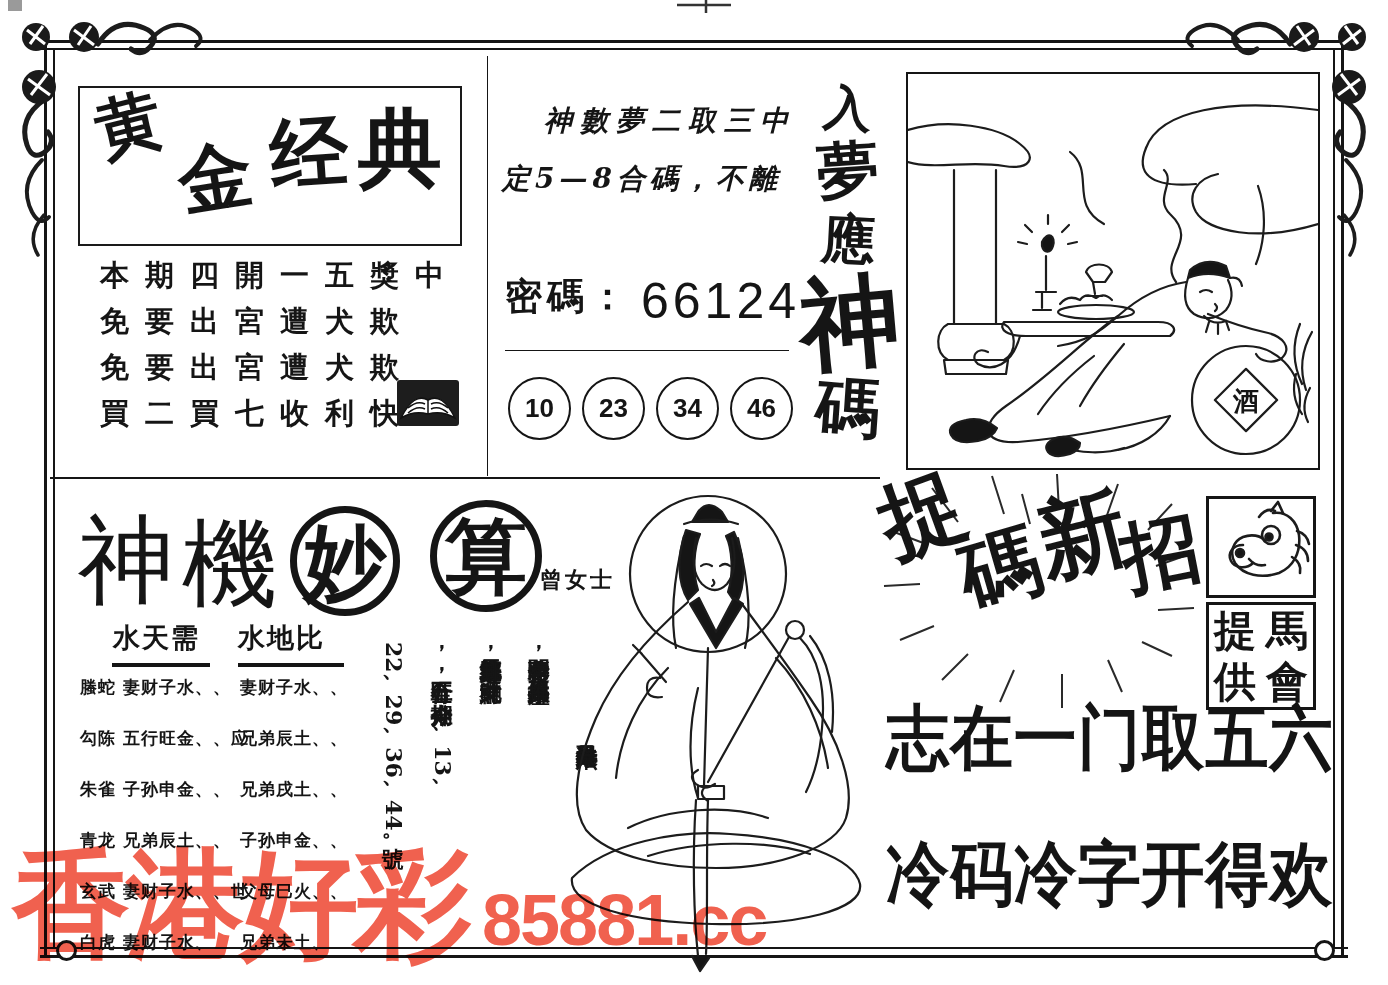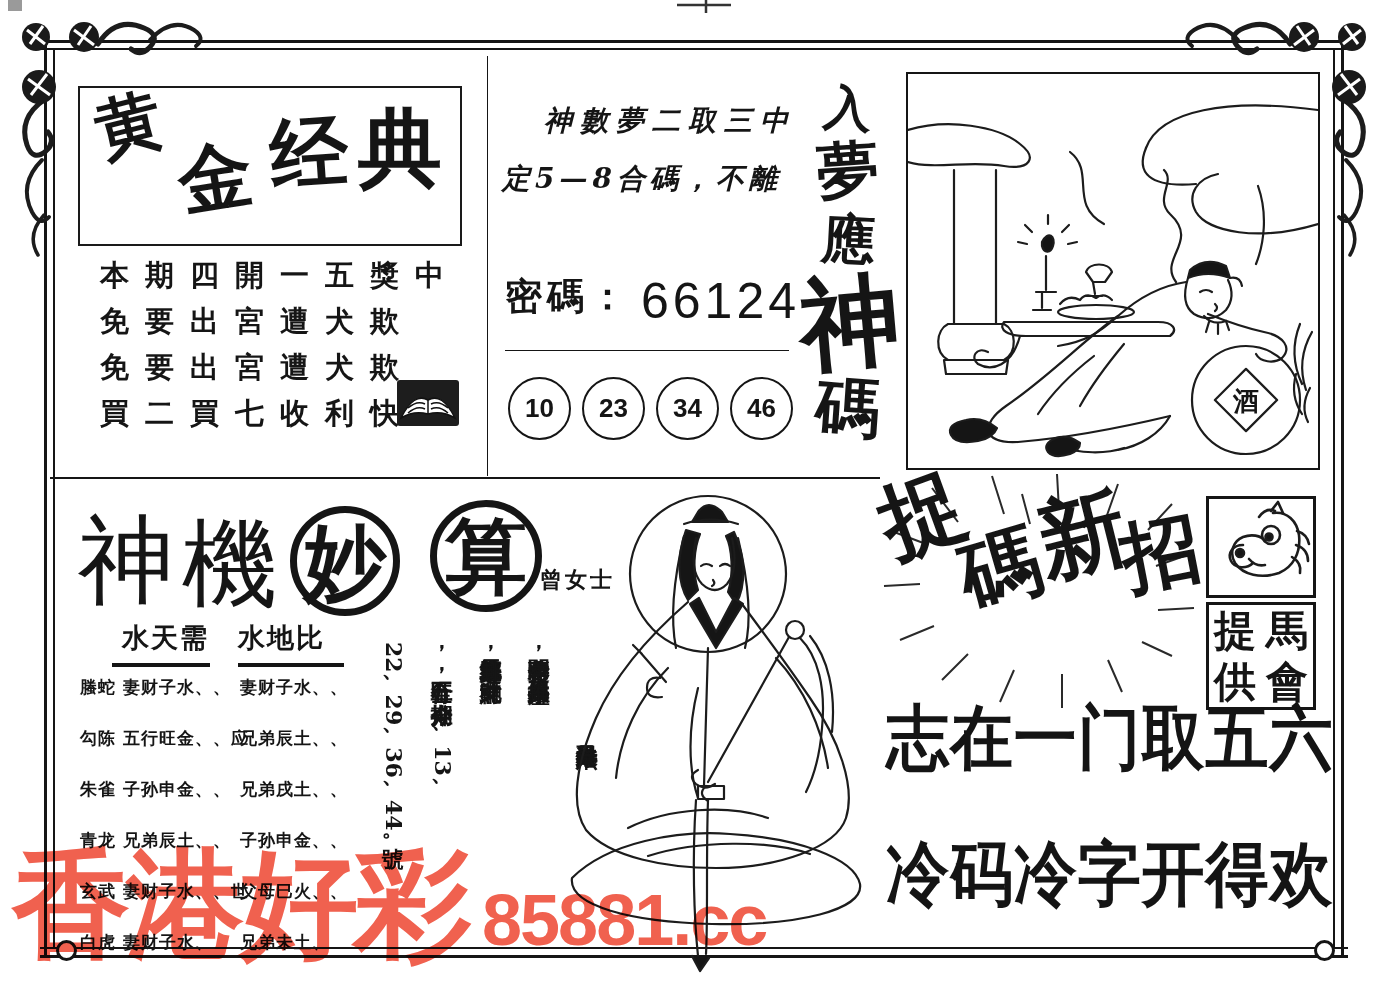--- a/index.html
+++ b/index.html
@@ -224,21 +224,21 @@
   <span class="brand" style="left:78px;top:512px;">神</span>
   <span class="brand" style="left:182px;top:516px;">機</span>
   <div class="circ" style="left:290px;top:506px;width:110px;height:110px;">
     <span>妙</span>
   </div>
   <div class="circ" style="left:430px;top:500px;width:112px;height:112px;">
     <span>算</span>
   </div>
   <div class="abs author">曾女士</div>
 
-  <span class="hexhdr" style="left:122px;top:620px;">水天需</span>
+  <span class="hexhdr" style="left:113px;top:620px;">水天需</span>
   <span class="hexhdr" style="left:238px;top:620px;">水地比</span>
   <div class="hexbar" style="left:112px;top:663px;width:98px;"></div>
   <div class="hexbar" style="left:238px;top:663px;width:106px;"></div>
 
   <div class="abs hextable">
     <div class="hexrow">
       <span class="a">螣蛇</span>
       <span class="l">妻财子水、、</span>
       <span class="r">妻财子水、、</span>
     </div>

